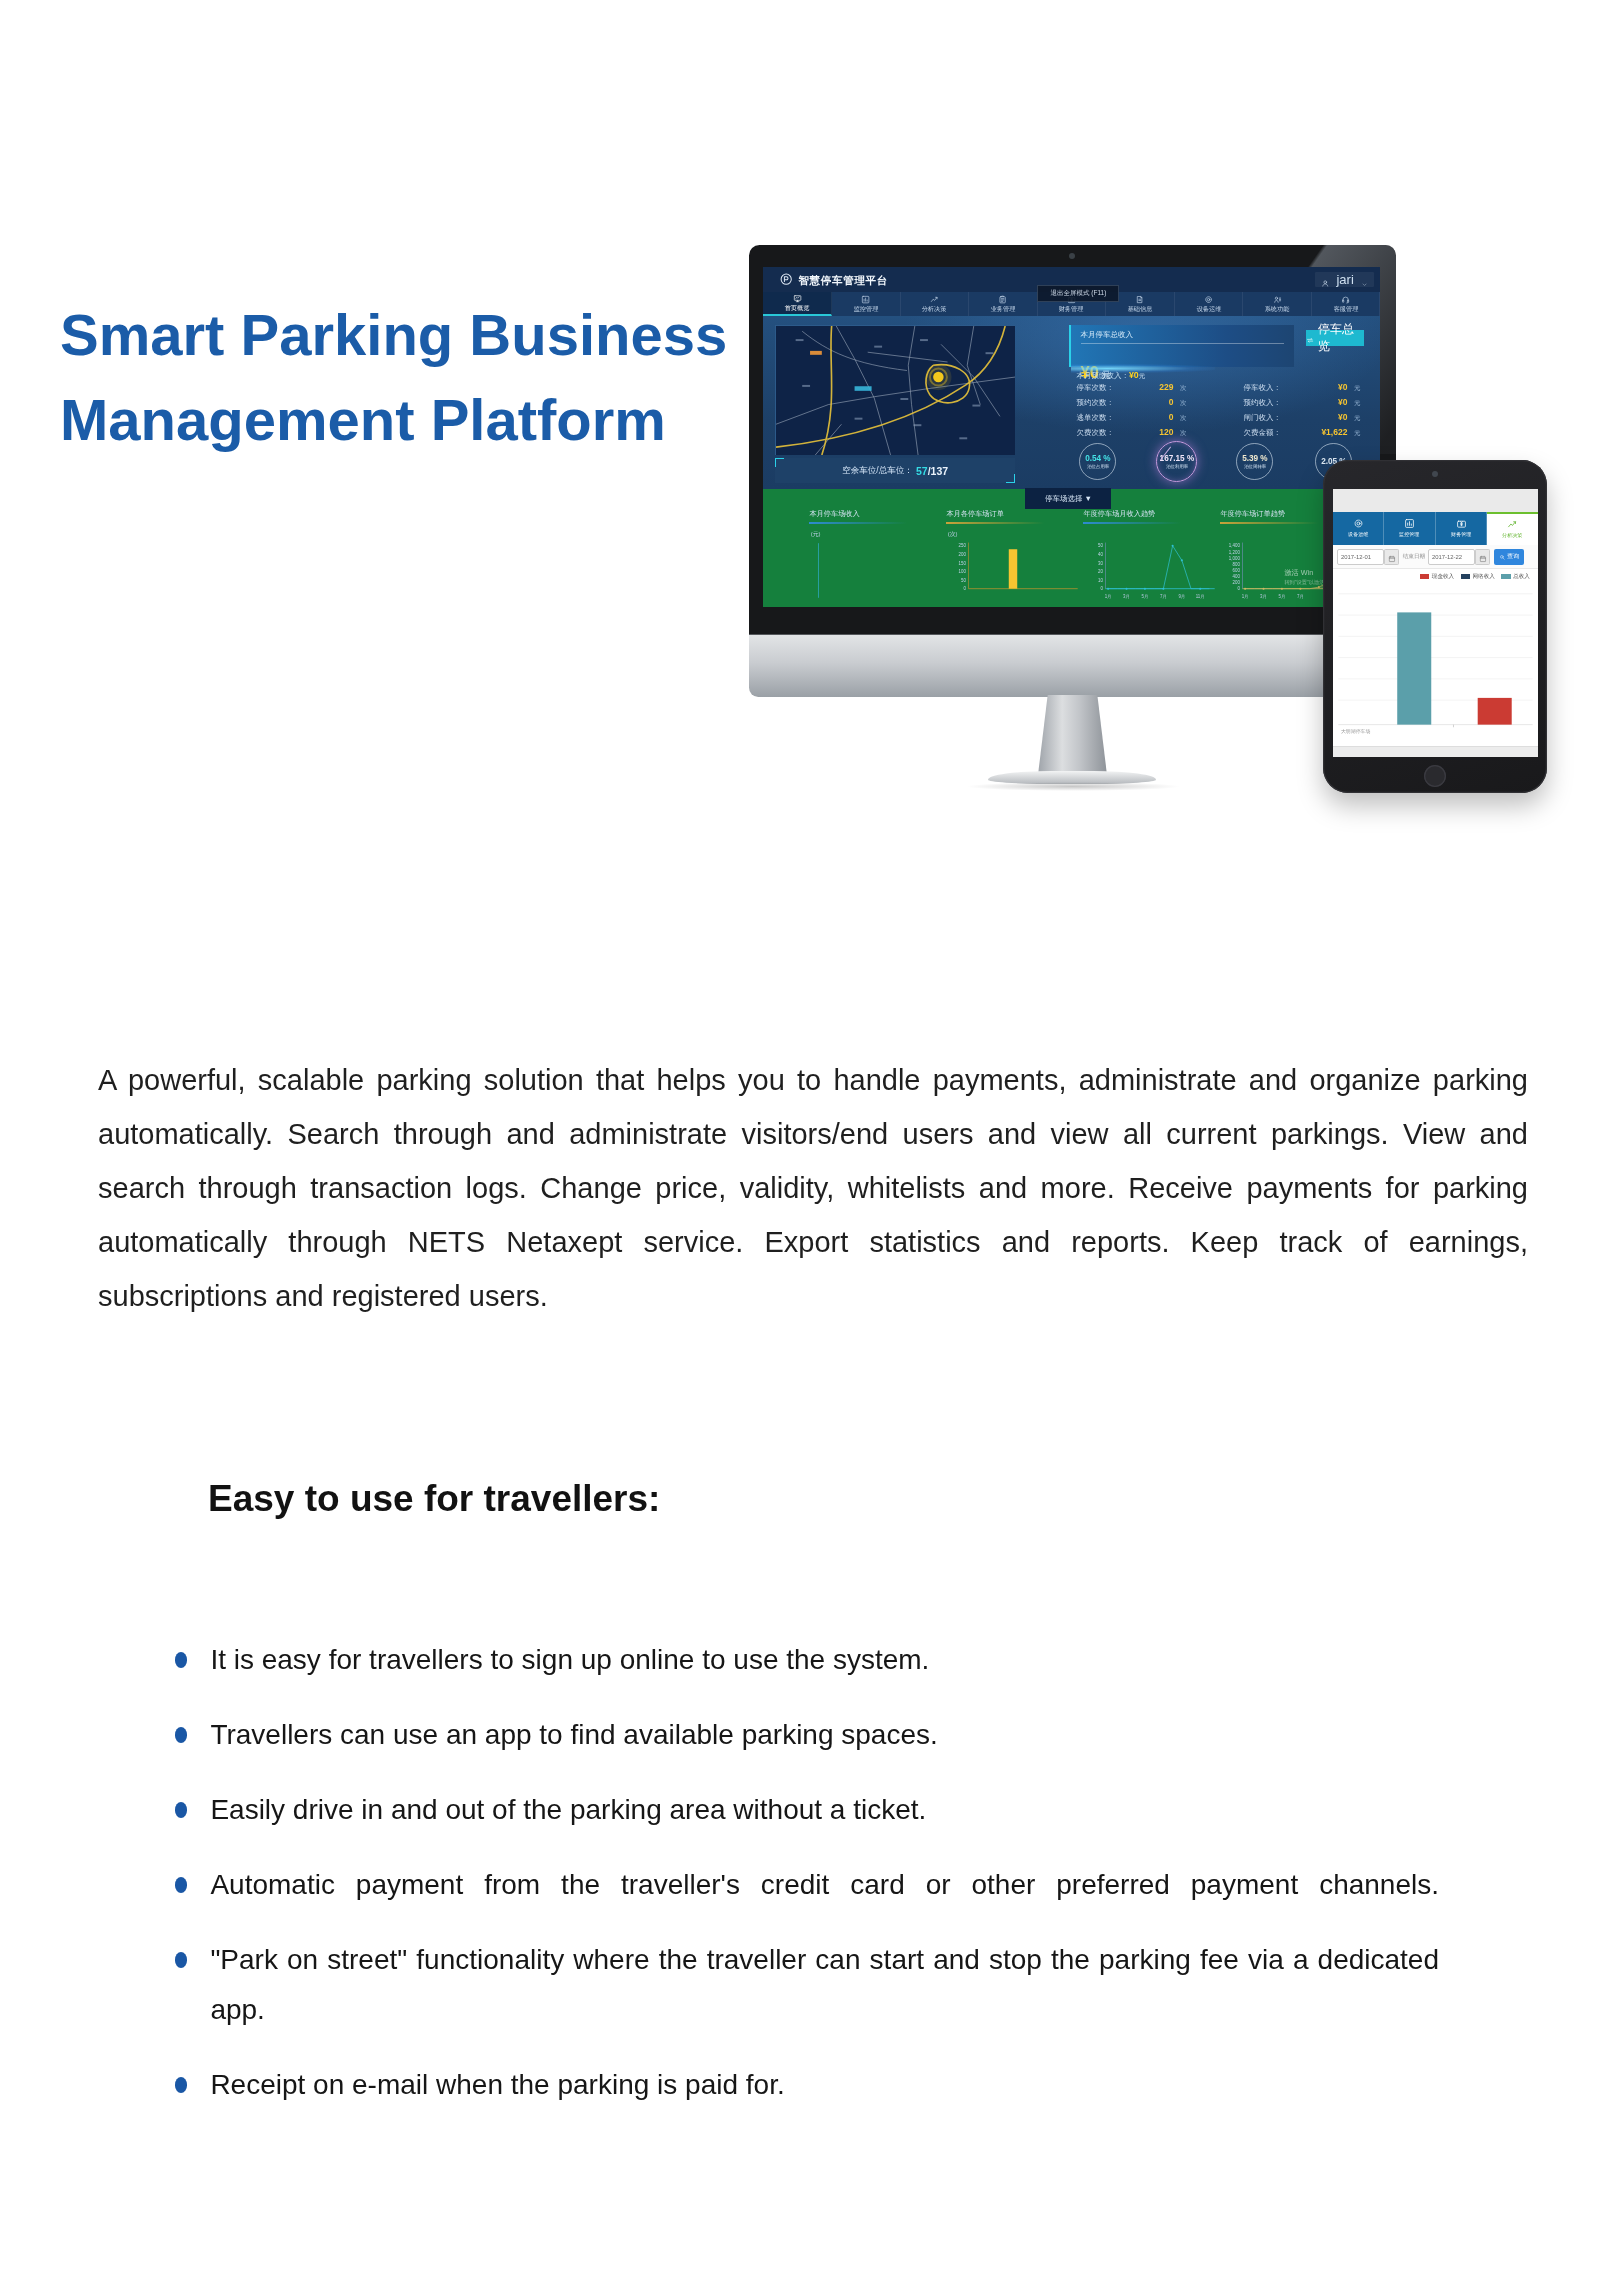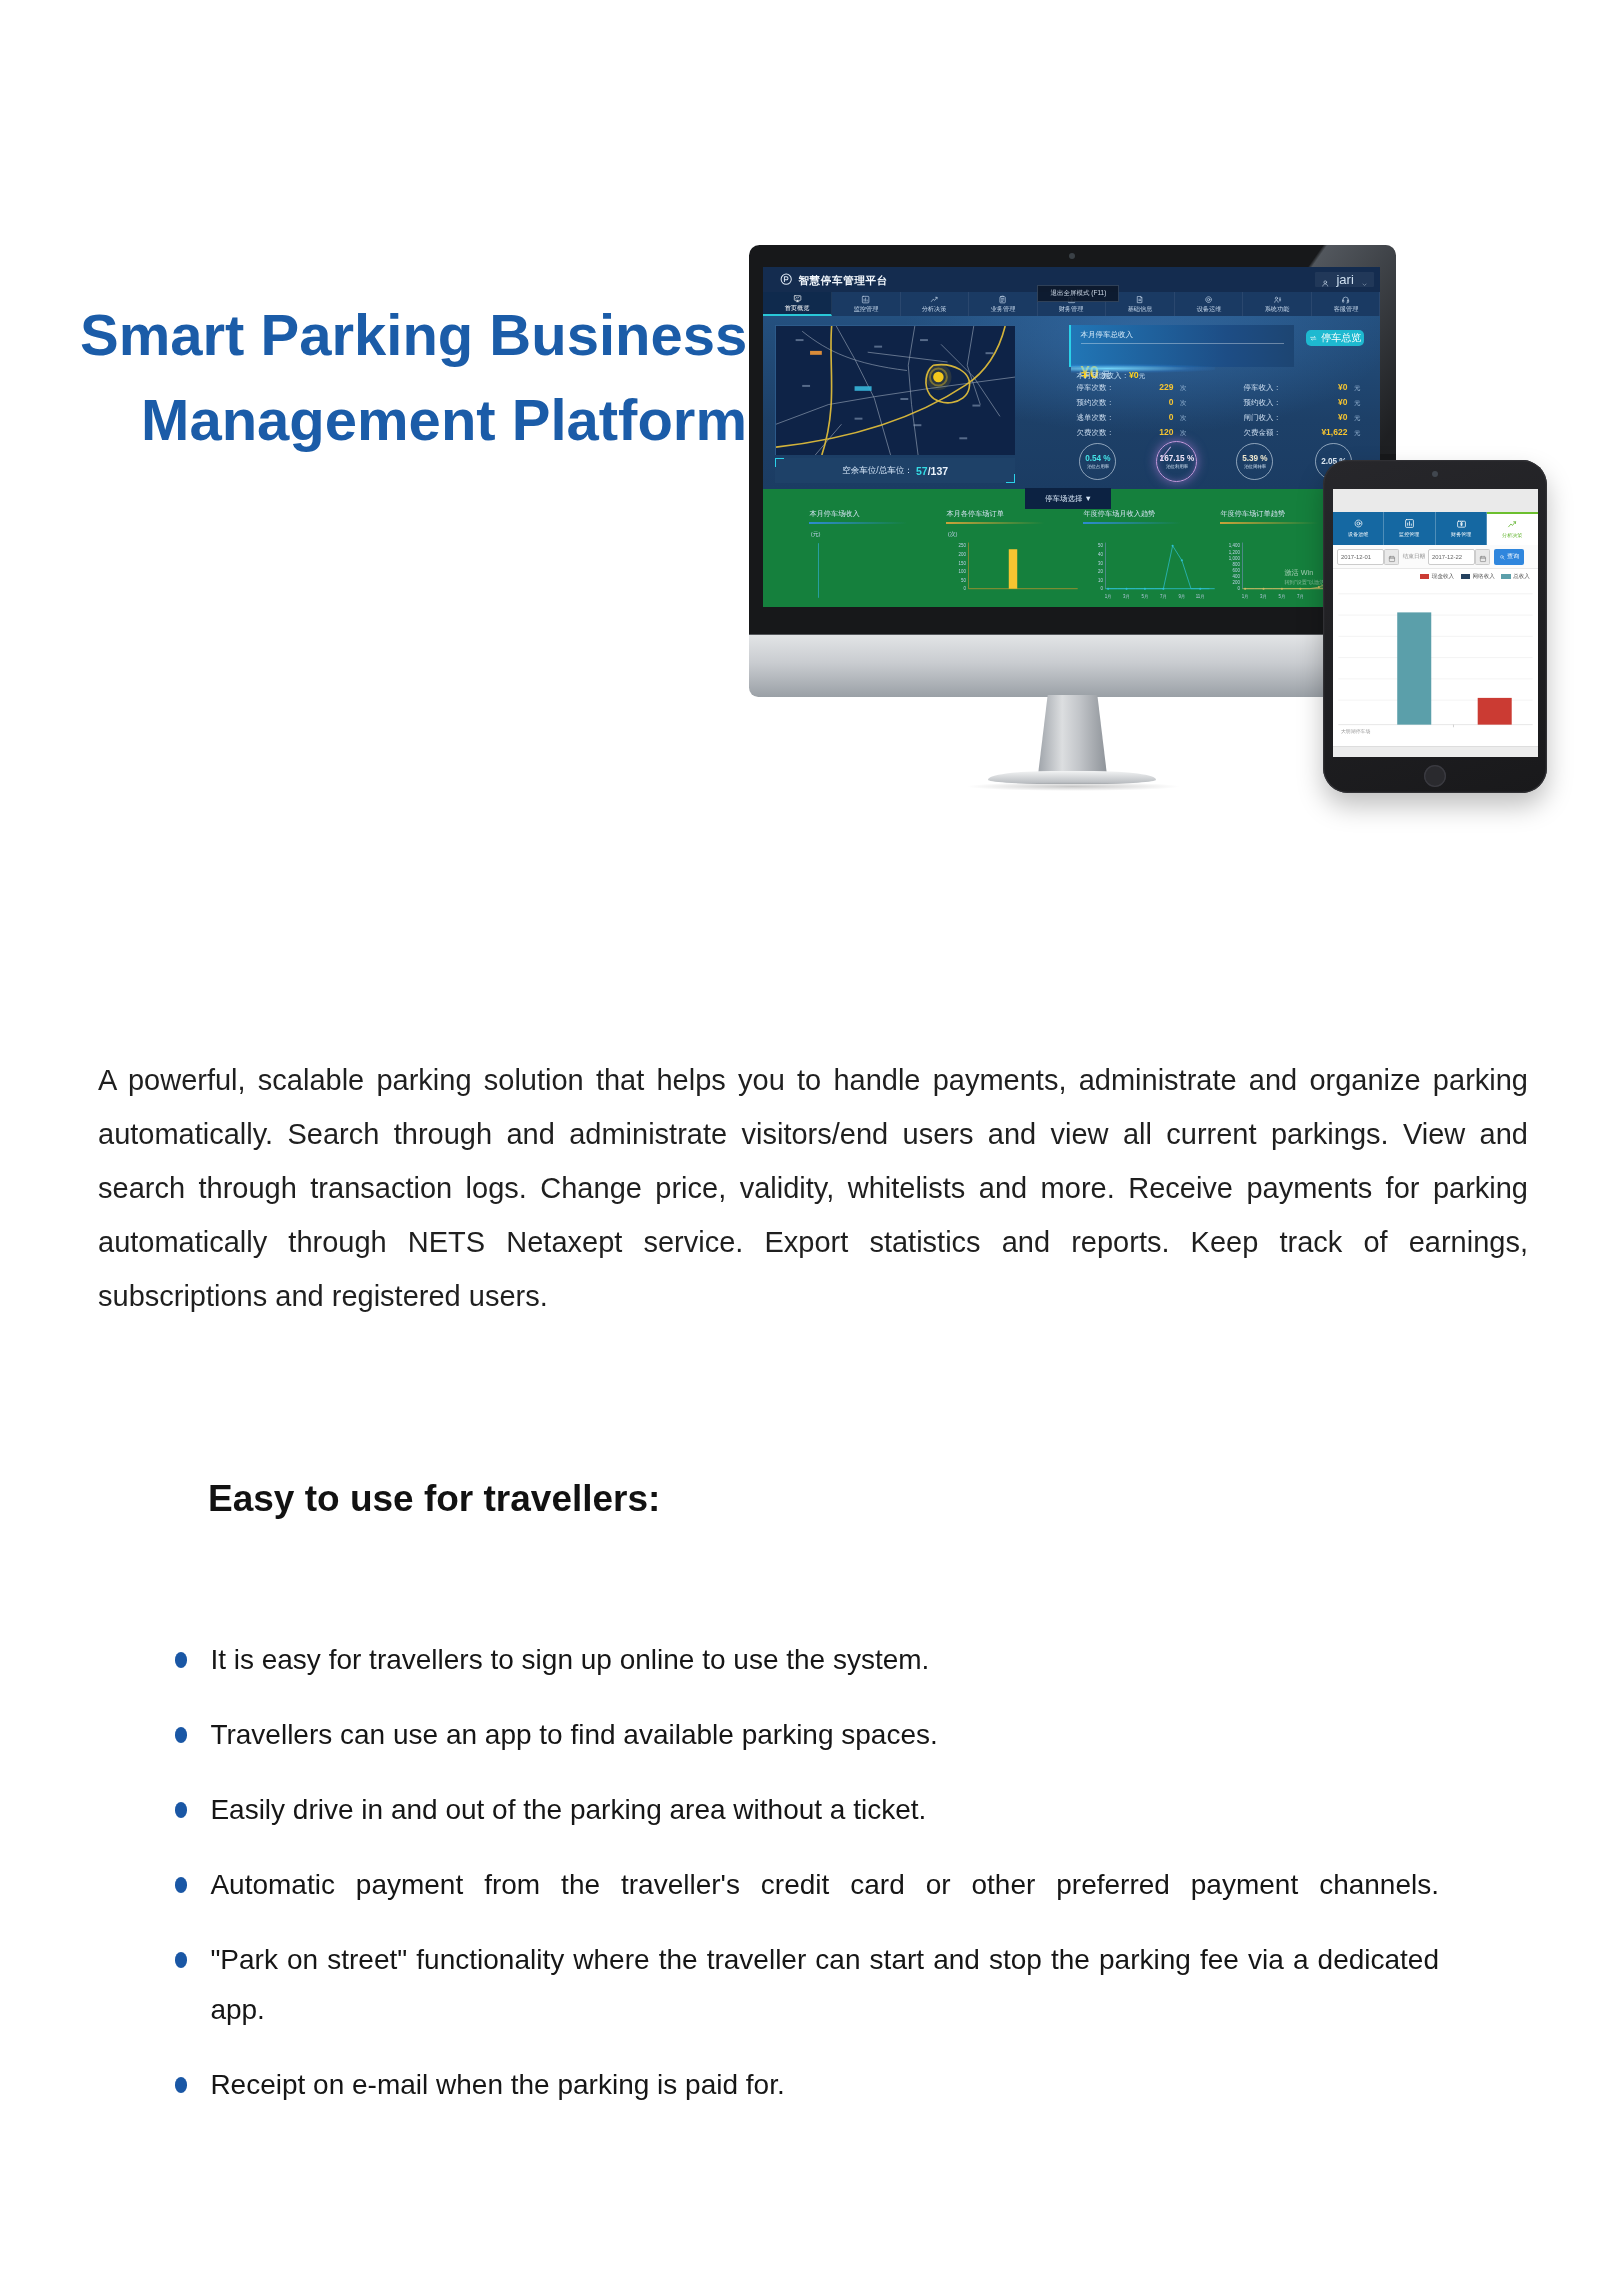--- a/index.html
+++ b/index.html
@@ -1,20 +1,20 @@
 <!DOCTYPE html>
 <html style="font-size:10.5px"><head>
 <meta charset="utf-8">
 <style>
   html,body{margin:0;padding:0;background:#fff;}
   .page{position:relative;width:1623px;height:2295px;background:#ffffff;overflow:hidden;
         font-family:"Liberation Sans","DejaVu Sans",sans-serif;}
 
   
-  .title-block{position:absolute;left:60px;top:292px;width:667px;text-align:right;margin-left:20px;}
+  .title-block{position:absolute;left:60px;top:292px;width:667px;text-align:left;}
   .title-line{font-size:58px;line-height:85px;font-weight:600;color:#1b5ca8;white-space:nowrap;}
   .subtitle-block{margin-top:9.2px;}
   .subtitle-line{font-size:43px;line-height:69px;font-weight:400;color:#7c7c7c;white-space:nowrap;}
 
   
   .intro{position:absolute;left:98px;top:1024px;width:1430px;font-size:29px;line-height:54px;
          color:#1f1f1f;text-align:justify;}
   .easy-heading{position:absolute;left:208px;top:1447px;font-size:37px;color:#121212;}
   .bullets{position:absolute;left:175px;top:1635px;width:1264px;list-style:none;margin:0;padding:0;}
   .bullets li{display:flex;gap:23px;margin-bottom:25px;font-size:28px;line-height:50px;color:#161616;}
@@ -80,22 +80,22 @@
               background:linear-gradient(90deg,#2176b6,#1d4d85 70%,#1d4572);
               border-left:2.6px solid #2bd2e9;padding:5.2px 0 0 9.2px;}
   .ib-title{font-size:7.5px;color:#d8ecfa;}
   .ib-line{width:203px;height:0.7px;background:rgba(255,255,255,.35);margin:3.3px 0 3.3px;}
   .ib-amount{font-size:16.4px;color:#ffd21f;font-weight:bold;margin-top:19px;}
   .ib-unit{font-size:9.2px;color:#eaf5fd;font-weight:normal;margin-left:2.6px;}
   .income-glow{position:absolute;left:308px;top:97px;width:144px;height:9.2px;filter:blur(0.7px);
       background:radial-gradient(ellipse at 25% 50%,rgba(120,220,255,.95),rgba(50,140,230,.25) 55%,transparent 78%);}
 
   .overview-btn{position:absolute;left:543px;top:63px;width:58px;height:16.4px;background:#1eb9d0;
-                border-radius:5px;display:flex;align-items:center;justify-content:center;gap:3.3px;
-                color:#fff;font-size:10px;}
+                border-radius:0;display:flex;align-items:center;justify-content:center;gap:3.3px;
+                color:#fff;font-size:12px;}
   .overview-btn .icon{width:8.5px;height:8.5px;}
 
   .subline{position:absolute;left:313px;top:103px;font-size:7.5px;color:#c2e0f4;}
   .subline .sv{color:#ffd21f;font-size:8.8px;font-weight:bold;}
   .subline .su{font-size:6.5px;color:#cfe4f5;}
 
   .stats-col{position:absolute;top:115px;}
   #stats-a{left:313px;}
   #stats-b{left:480px;}
   .stat-row{display:flex;align-items:baseline;height:15px;font-size:7.5px;color:#cddef0;}

